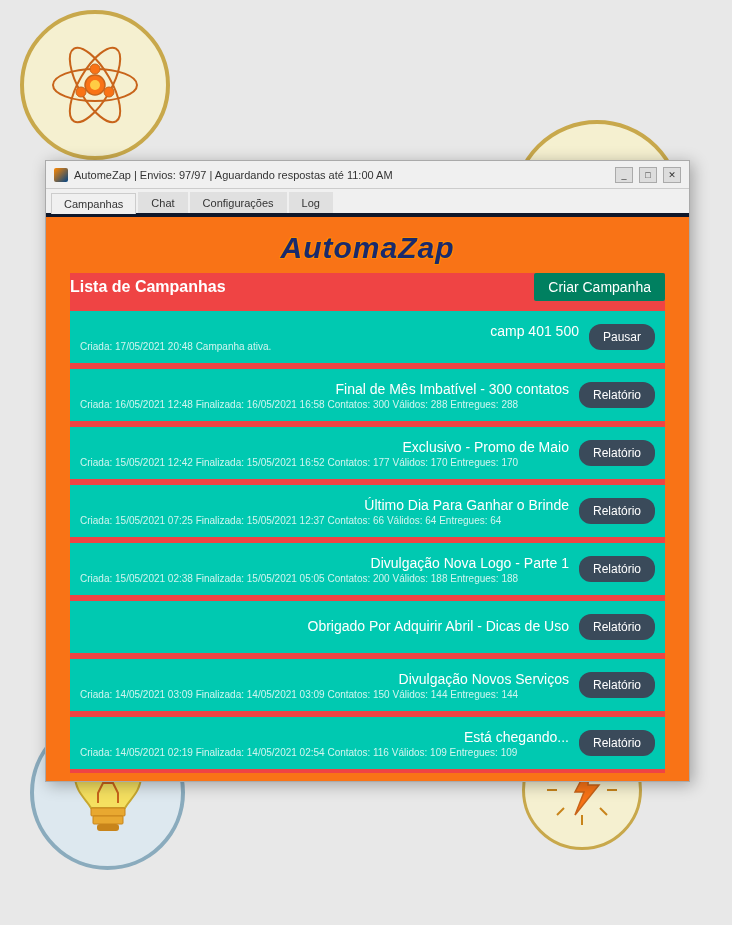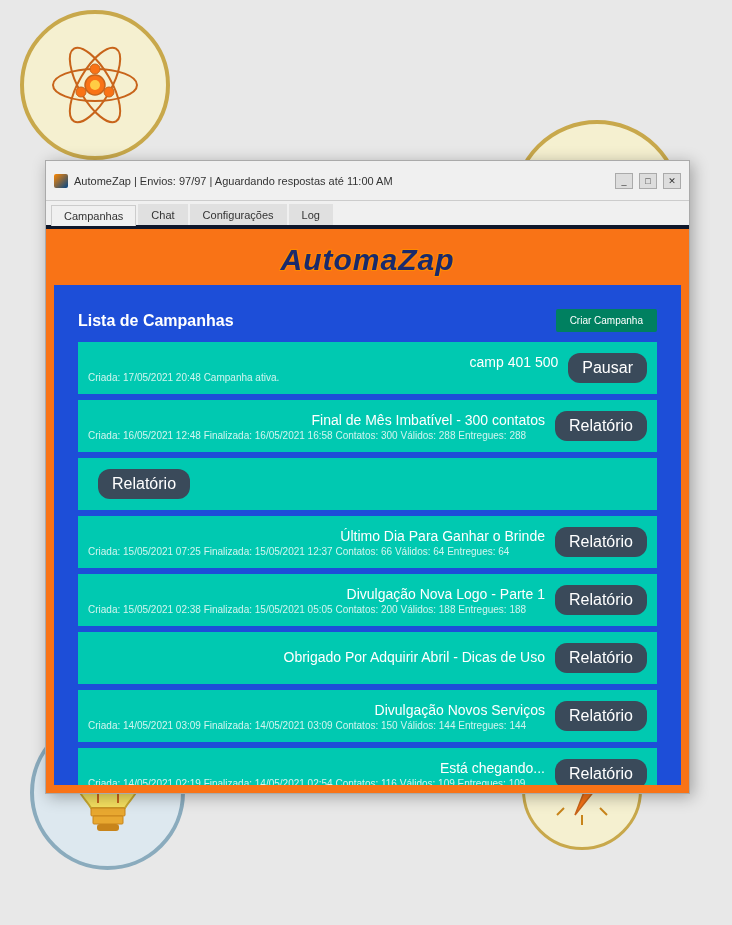--- a/index.html
+++ b/index.html
@@ -63,21 +63,21 @@
       top: 160px;
       left: 45px;
       width: 645px;
       background: #f0f0f0;
       border: 1px solid #aaa;
       box-shadow: 3px 3px 15px rgba(0,0,0,0.3);
     }
 
     .window-titlebar {
       background: #f0f0f0;
-      height: 40px;
+      height: 28px;
       display: flex;
       align-items: center;
       padding: 0 8px;
       border-bottom: 1px solid #ccc;
       user-select: none;
     }
 
     .window-icon {
       width: 14px;
       height: 14px;
@@ -151,23 +151,23 @@
       font-style: italic;
       padding: 6px 0 8px;
       color: #1a2a6c;
       text-shadow: 2px 2px 0px #ff9900, -1px -1px 0px #ff9900;
       letter-spacing: 1px;
       font-family: 'Arial Black', Arial, sans-serif;
     }
 
     
     .campaign-list {
-      background: #1d4ed8;
-      margin: 0 8px;
-      padding: 24px;
+      background: #ef4444;
+      margin: 0 24px;
+      padding: 0;
       max-height: 500px;
       overflow-y: auto;
     }
 
     .list-header {
       display: flex;
       align-items: center;
       justify-content: space-between;
       margin-bottom: 10px;
     }
@@ -176,21 +176,21 @@
       font-size: 16px;
       font-weight: bold;
       color: white;
     }
 
     .btn-criar {
       background: #008060;
       color: white;
       border: none;
       padding: 6px 14px;
-      font-size: 10px;
+      font-size: 14px;
       cursor: pointer;
       border-radius: 2px;
     }
 
     .campaign-item {
       background: #00c9b1;
       padding: 8px 10px;
       margin-bottom: 6px;
       display: flex;
       align-items: center;
@@ -213,21 +213,21 @@
     .campaign-meta {
       font-size: 10px;
       color: #d0f5ef;
     }
 
     .btn-action {
       background: #3a4a5a;
       color: white;
       border: none;
       padding: 6px 14px;
-      font-size: 16px;
+      font-size: 12px;
       cursor: pointer;
       border-radius: 12px;
       flex-shrink: 0;
       margin-left: 10px;
     }
 
     
     .campaign-list::-webkit-scrollbar { width: 8px; }
     .campaign-list::-webkit-scrollbar-track { background: #009988; }
     .campaign-list::-webkit-scrollbar-thumb { background: #007766; }
@@ -338,20 +338,24 @@
             <button class="btn-action">Pausar</button>
           </div>
           <div class="campaign-item">
             <div class="campaign-info">
               <div class="campaign-name">Final de Mês Imbatível - 300 contatos</div>
               <div class="campaign-meta">Criada: 16/05/2021 12:48   Finalizada: 16/05/2021 16:58    Contatos: 300   Válidos: 288   Entregues: 288</div>
             </div>
             <button class="btn-action">Relatório</button>
           </div>
           <div class="campaign-item">
+            <div class="campaign-info">
+              <div class="campaign-name">Exclusivo - Promo de Maio</div>
+              <div class="campaign-meta">Criada: 15/05/2021 12:42   Finalizada: 15/05/2021 16:52    Contatos: 177   Válidos: 170   Entregues: 170</div>
+            </div>
             <button class="btn-action">Relatório</button>
           </div>
           <div class="campaign-item">
             <div class="campaign-info">
               <div class="campaign-name">Último Dia Para Ganhar o Brinde</div>
               <div class="campaign-meta">Criada: 15/05/2021 07:25   Finalizada: 15/05/2021 12:37    Contatos: 66   Válidos: 64   Entregues: 64</div>
             </div>
             <button class="btn-action">Relatório</button>
           </div>
           <div class="campaign-item">

